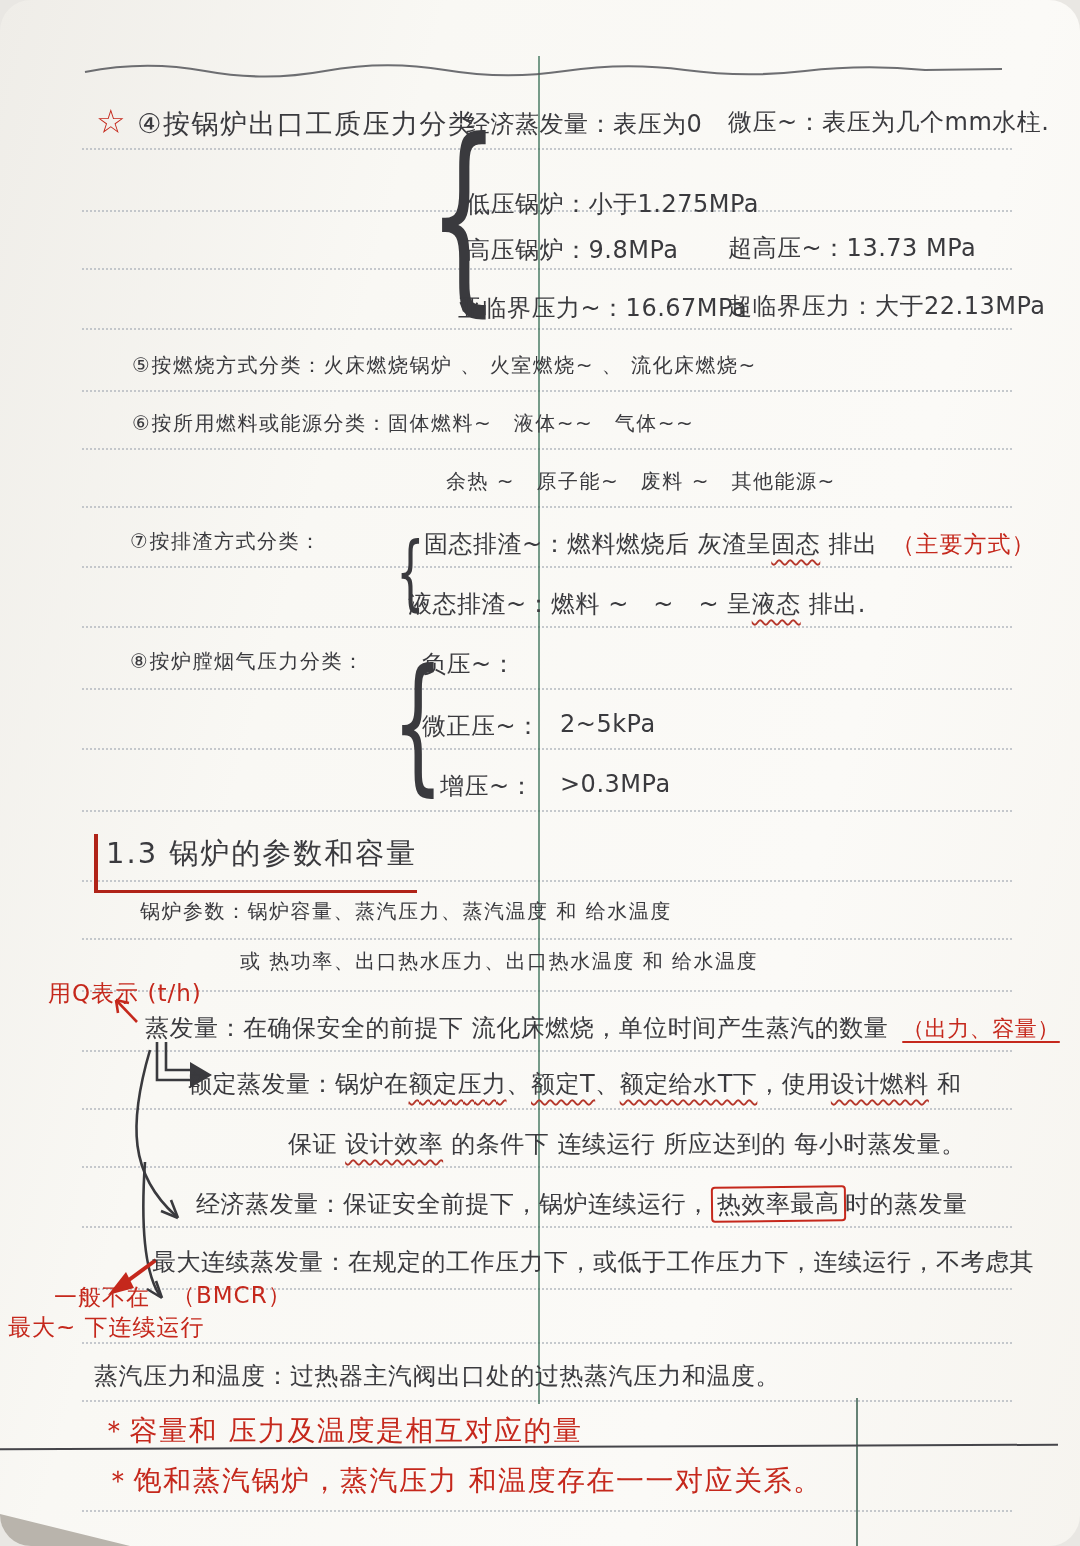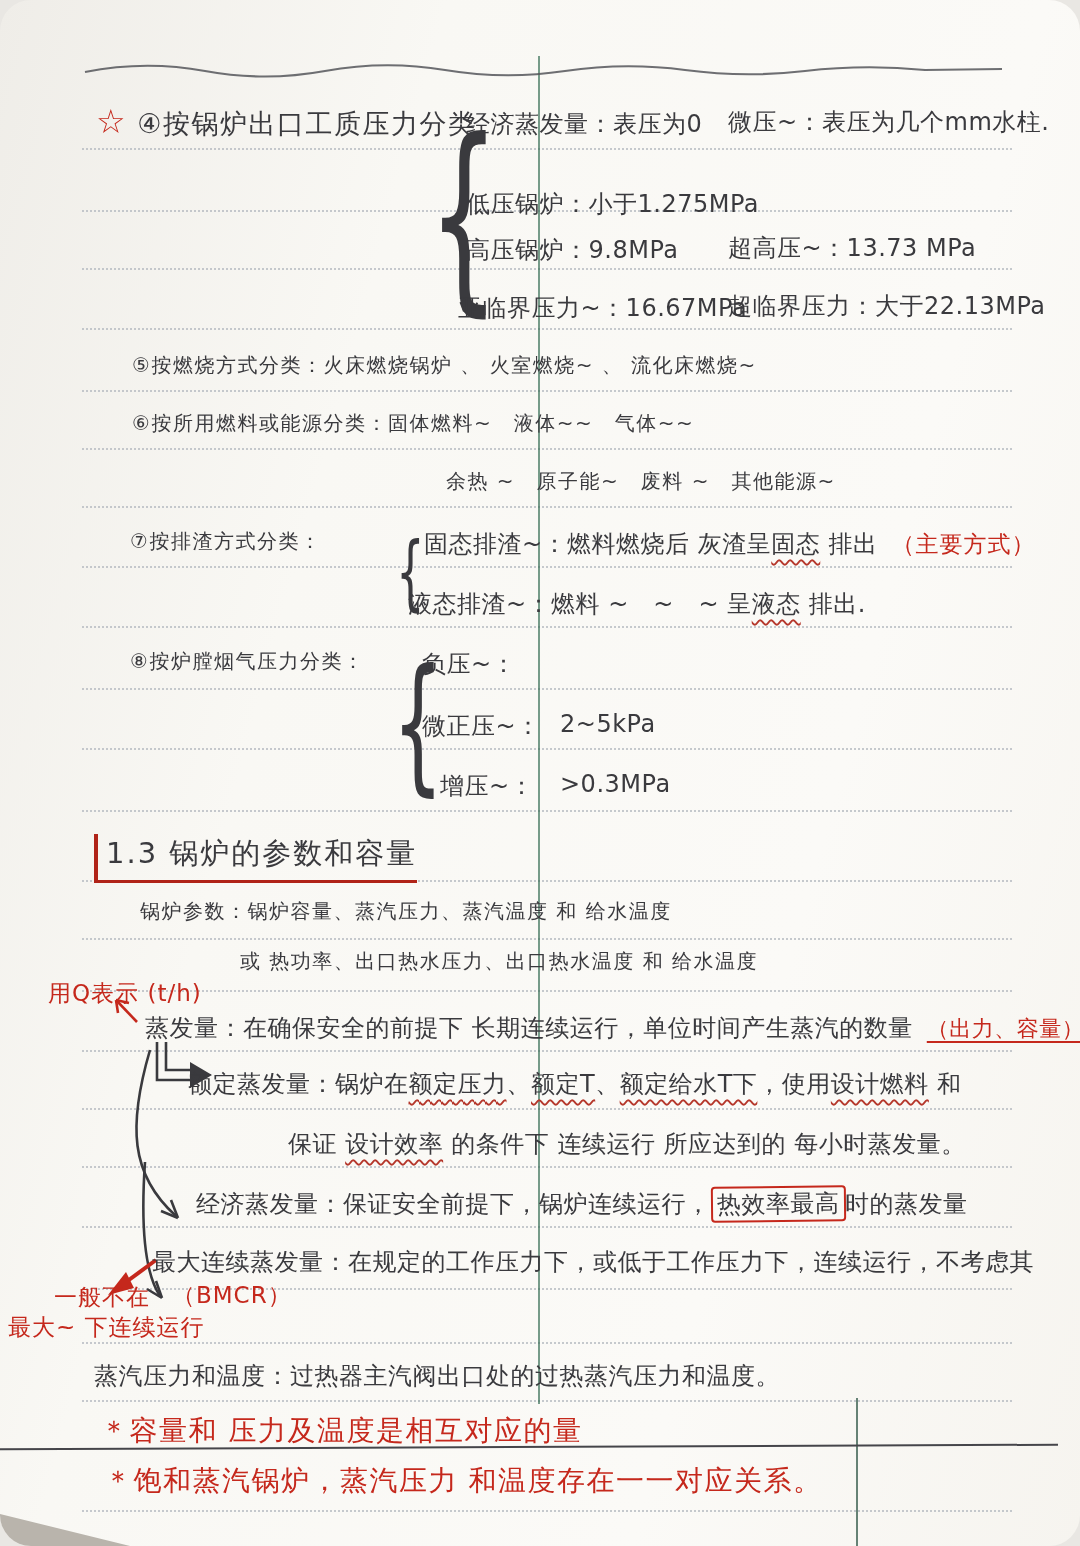--- a/index.html
+++ b/index.html
@@ -10,21 +10,21 @@
   .vline{position:absolute;background:rgba(47,104,79,.65);width:2px;}
   .row{position:absolute;white-space:nowrap;color:#3a3a3e;font-size:20px;letter-spacing:1.5px;}
   .sm{font-size:24px;letter-spacing:.5px;}
   .red{color:#c5281c;}
   .wavy{text-decoration:underline;text-decoration-style:wavy;text-decoration-color:#b5372b;
         text-decoration-thickness:2px;text-underline-offset:7px;}
   .redbox{border:2.5px solid #c5281c;border-radius:4px;padding:0 4px;display:inline-block;
           transform:rotate(-.6deg);}
   .brace{position:absolute;color:#3a3a3e;transform:scaleX(.55);transform-origin:left center;
          font-weight:400;}
-  .heading{font-size:29px;letter-spacing:2px;border-bottom:3px solid #b02318;padding-bottom:6px;}
+  .heading{font-size:29px;letter-spacing:2px;border-bottom:3px solid #b02318;padding-bottom:16px;}
   .note-red{font-size:23px;letter-spacing:1px;}
   svg{position:absolute;top:0;left:0;pointer-events:none;}
   .solidline{position:absolute;height:0;border-top:2px solid #45454a;}
   .corner{position:absolute;left:0;bottom:0;width:130px;height:40px;background:#b9b4ac;
           clip-path:polygon(0 20%,100% 100%,0 100%);}
 </style>
 </head>
 <body>
 
 <div class="page">
@@ -116,21 +116,21 @@
   <div class="row sm" style="top:770px;left:440px">增压~：</div>
   <div class="row sm" style="top:770px;left:560px">&gt;0.3MPa</div>
 
   <div class="row heading" style="top:834px;left:94px;border-left:4px solid #b02318;padding-left:8px">1.3 锅炉的参数和容量</div>
   <div class="row" style="top:898px;left:140px">锅炉参数：锅炉容量、蒸汽压力、蒸汽温度 和 给水温度</div>
   <div class="row" style="top:948px;left:240px">或 热功率、出口热水压力、出口热水温度 和 给水温度</div>
 
   <div class="row red note-red" style="top:978px;left:48px">用Q表示 (t/h)</div>
 
   <div class="row sm" style="top:1012px;left:145px">
-    <span>蒸发量：在确保安全的前提下 长期连续运行，单位时间产生蒸汽的数量</span>
+    <span>蒸发量：在确保安全的前提下 流化床燃烧，单位时间产生蒸汽的数量</span>
     <span class="red" style="font-size:22px;text-decoration:underline;text-decoration-color:#c5281c;text-underline-offset:5px;margin-left:6px">（出力、容量）</span>
   </div>
 
   <div class="row sm" style="top:1068px;left:188px">
     <span>额定蒸发量：锅炉在</span><span class="wavy">额定压力</span><span>、</span><span class="wavy">额定T</span><span>、</span><span class="wavy">额定给水T下</span><span>，使用</span><span class="wavy">设计燃料</span><span> 和</span>
   </div>
   <div class="row sm" style="top:1128px;left:288px">
     <span>保证 </span><span class="wavy">设计效率</span><span> 的条件下 连续运行 所应达到的 每小时蒸发量。</span>
   </div>
 

